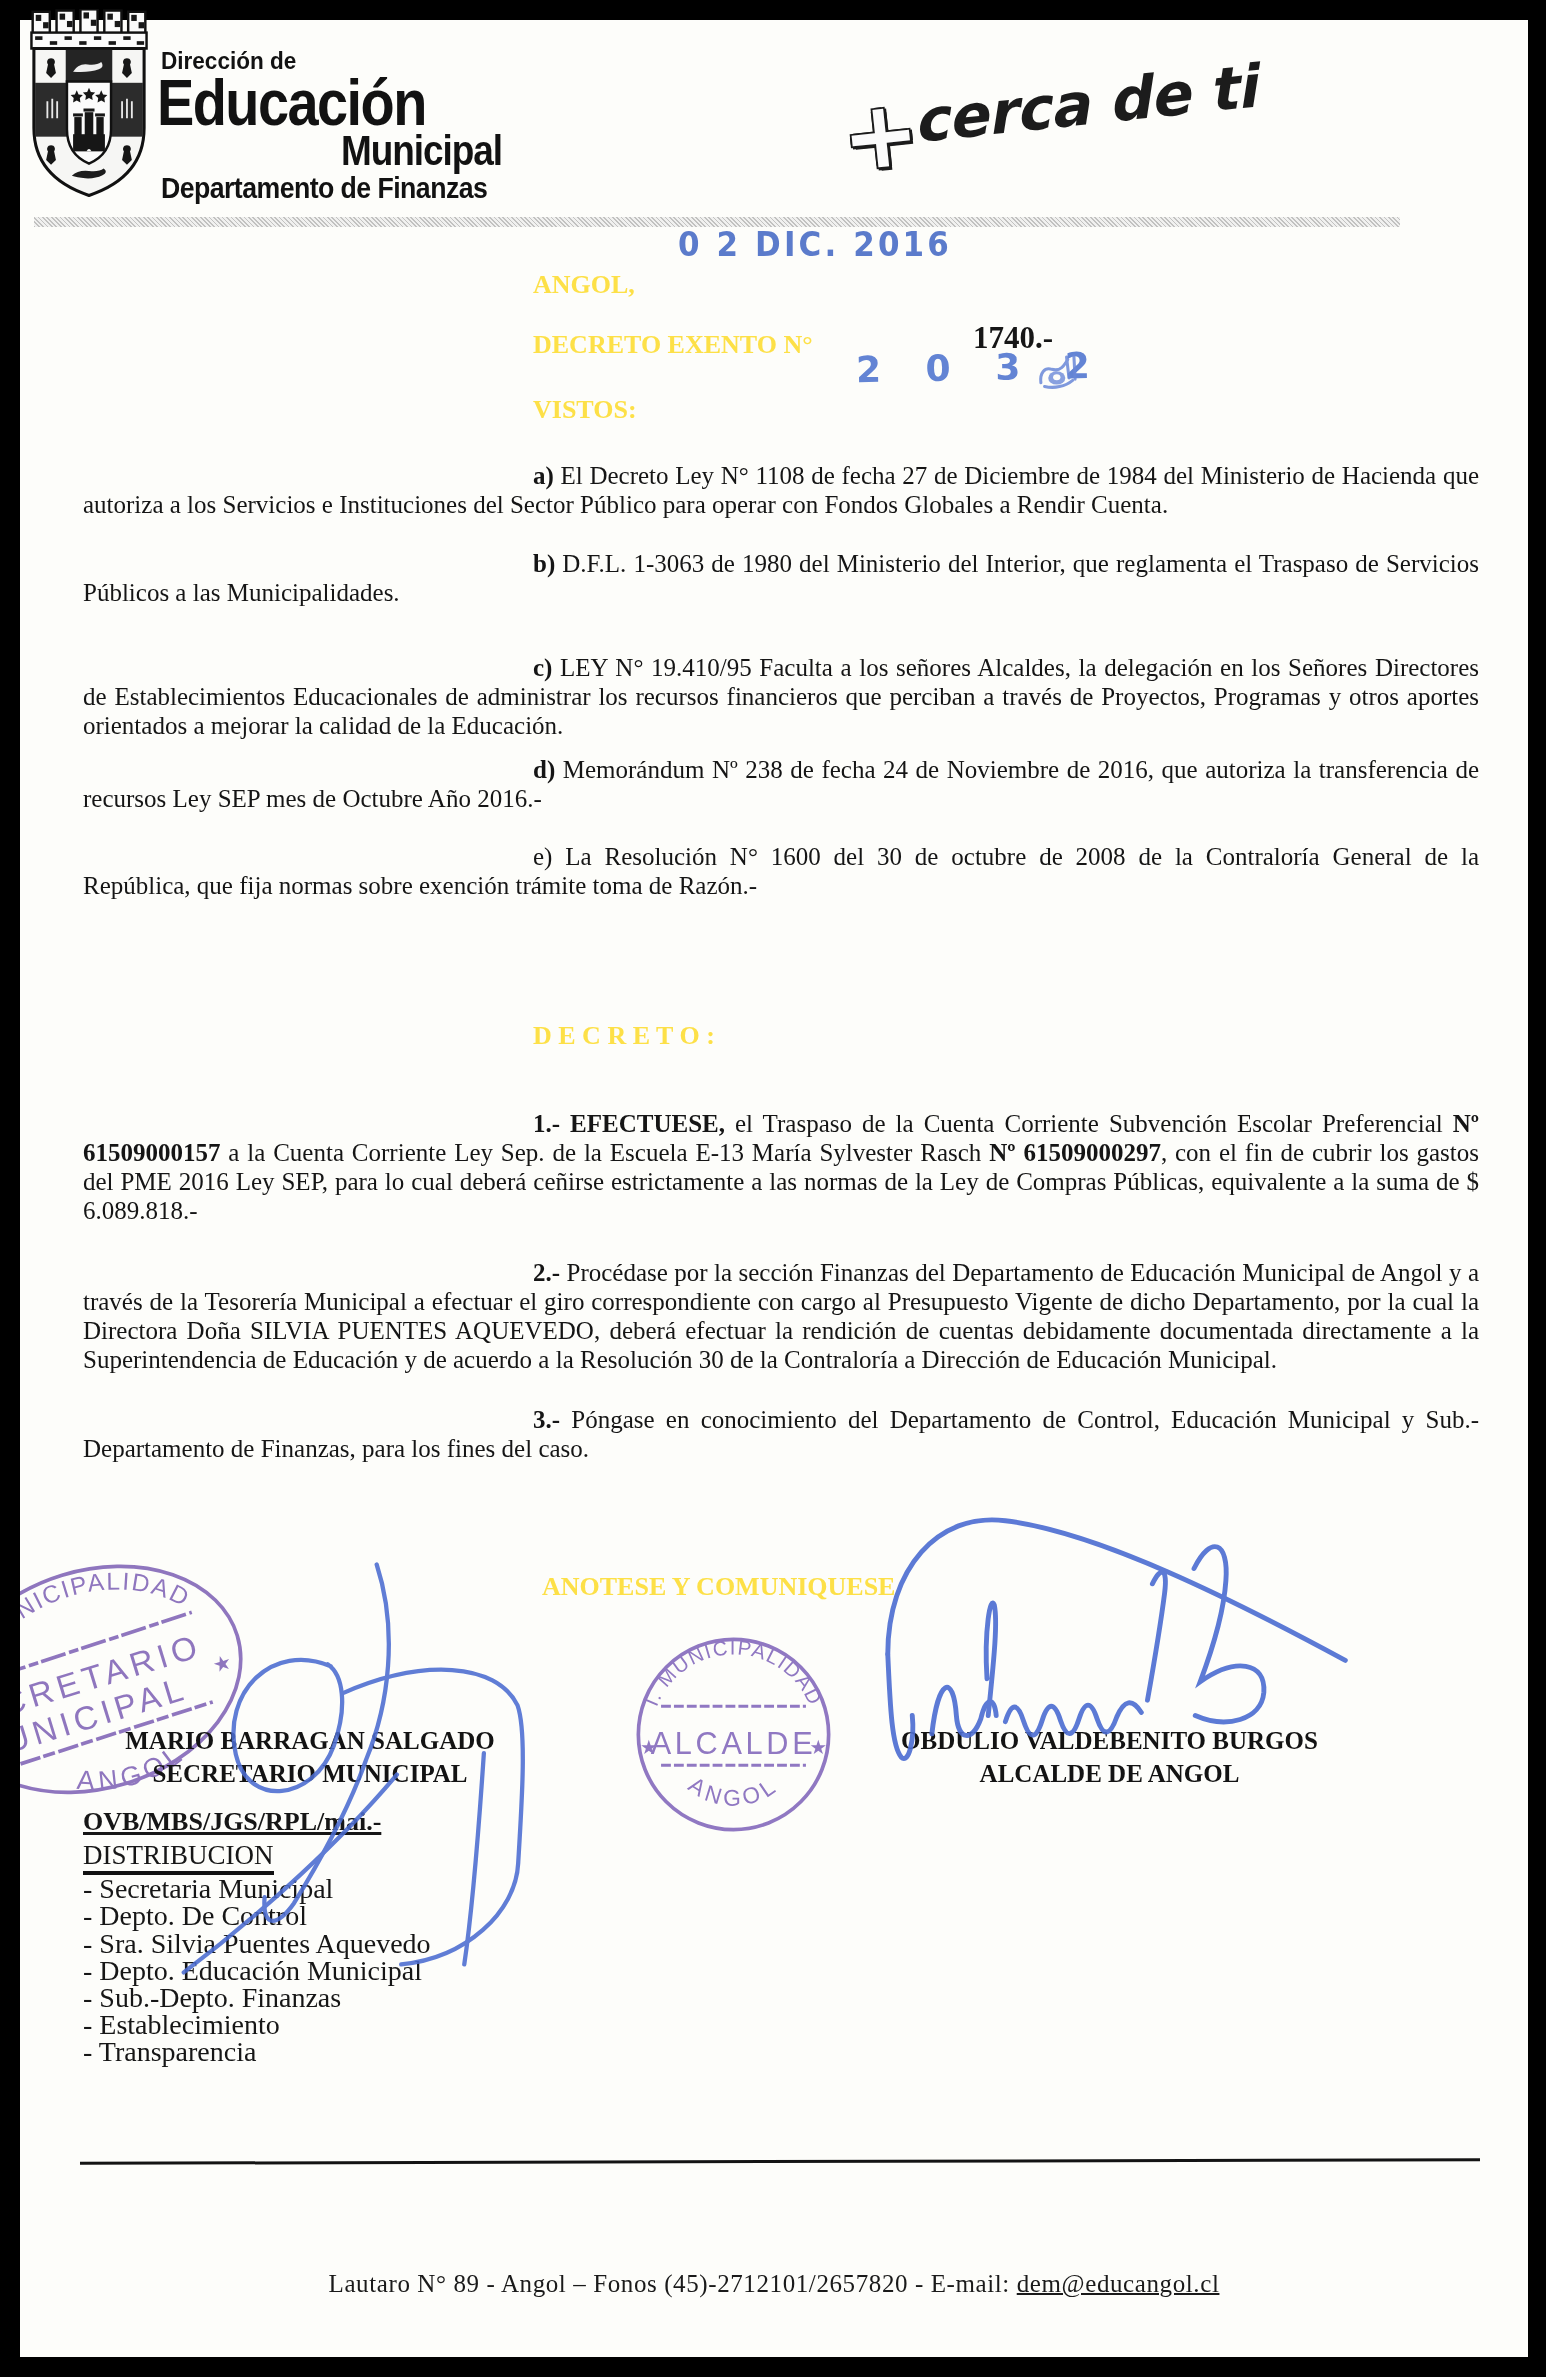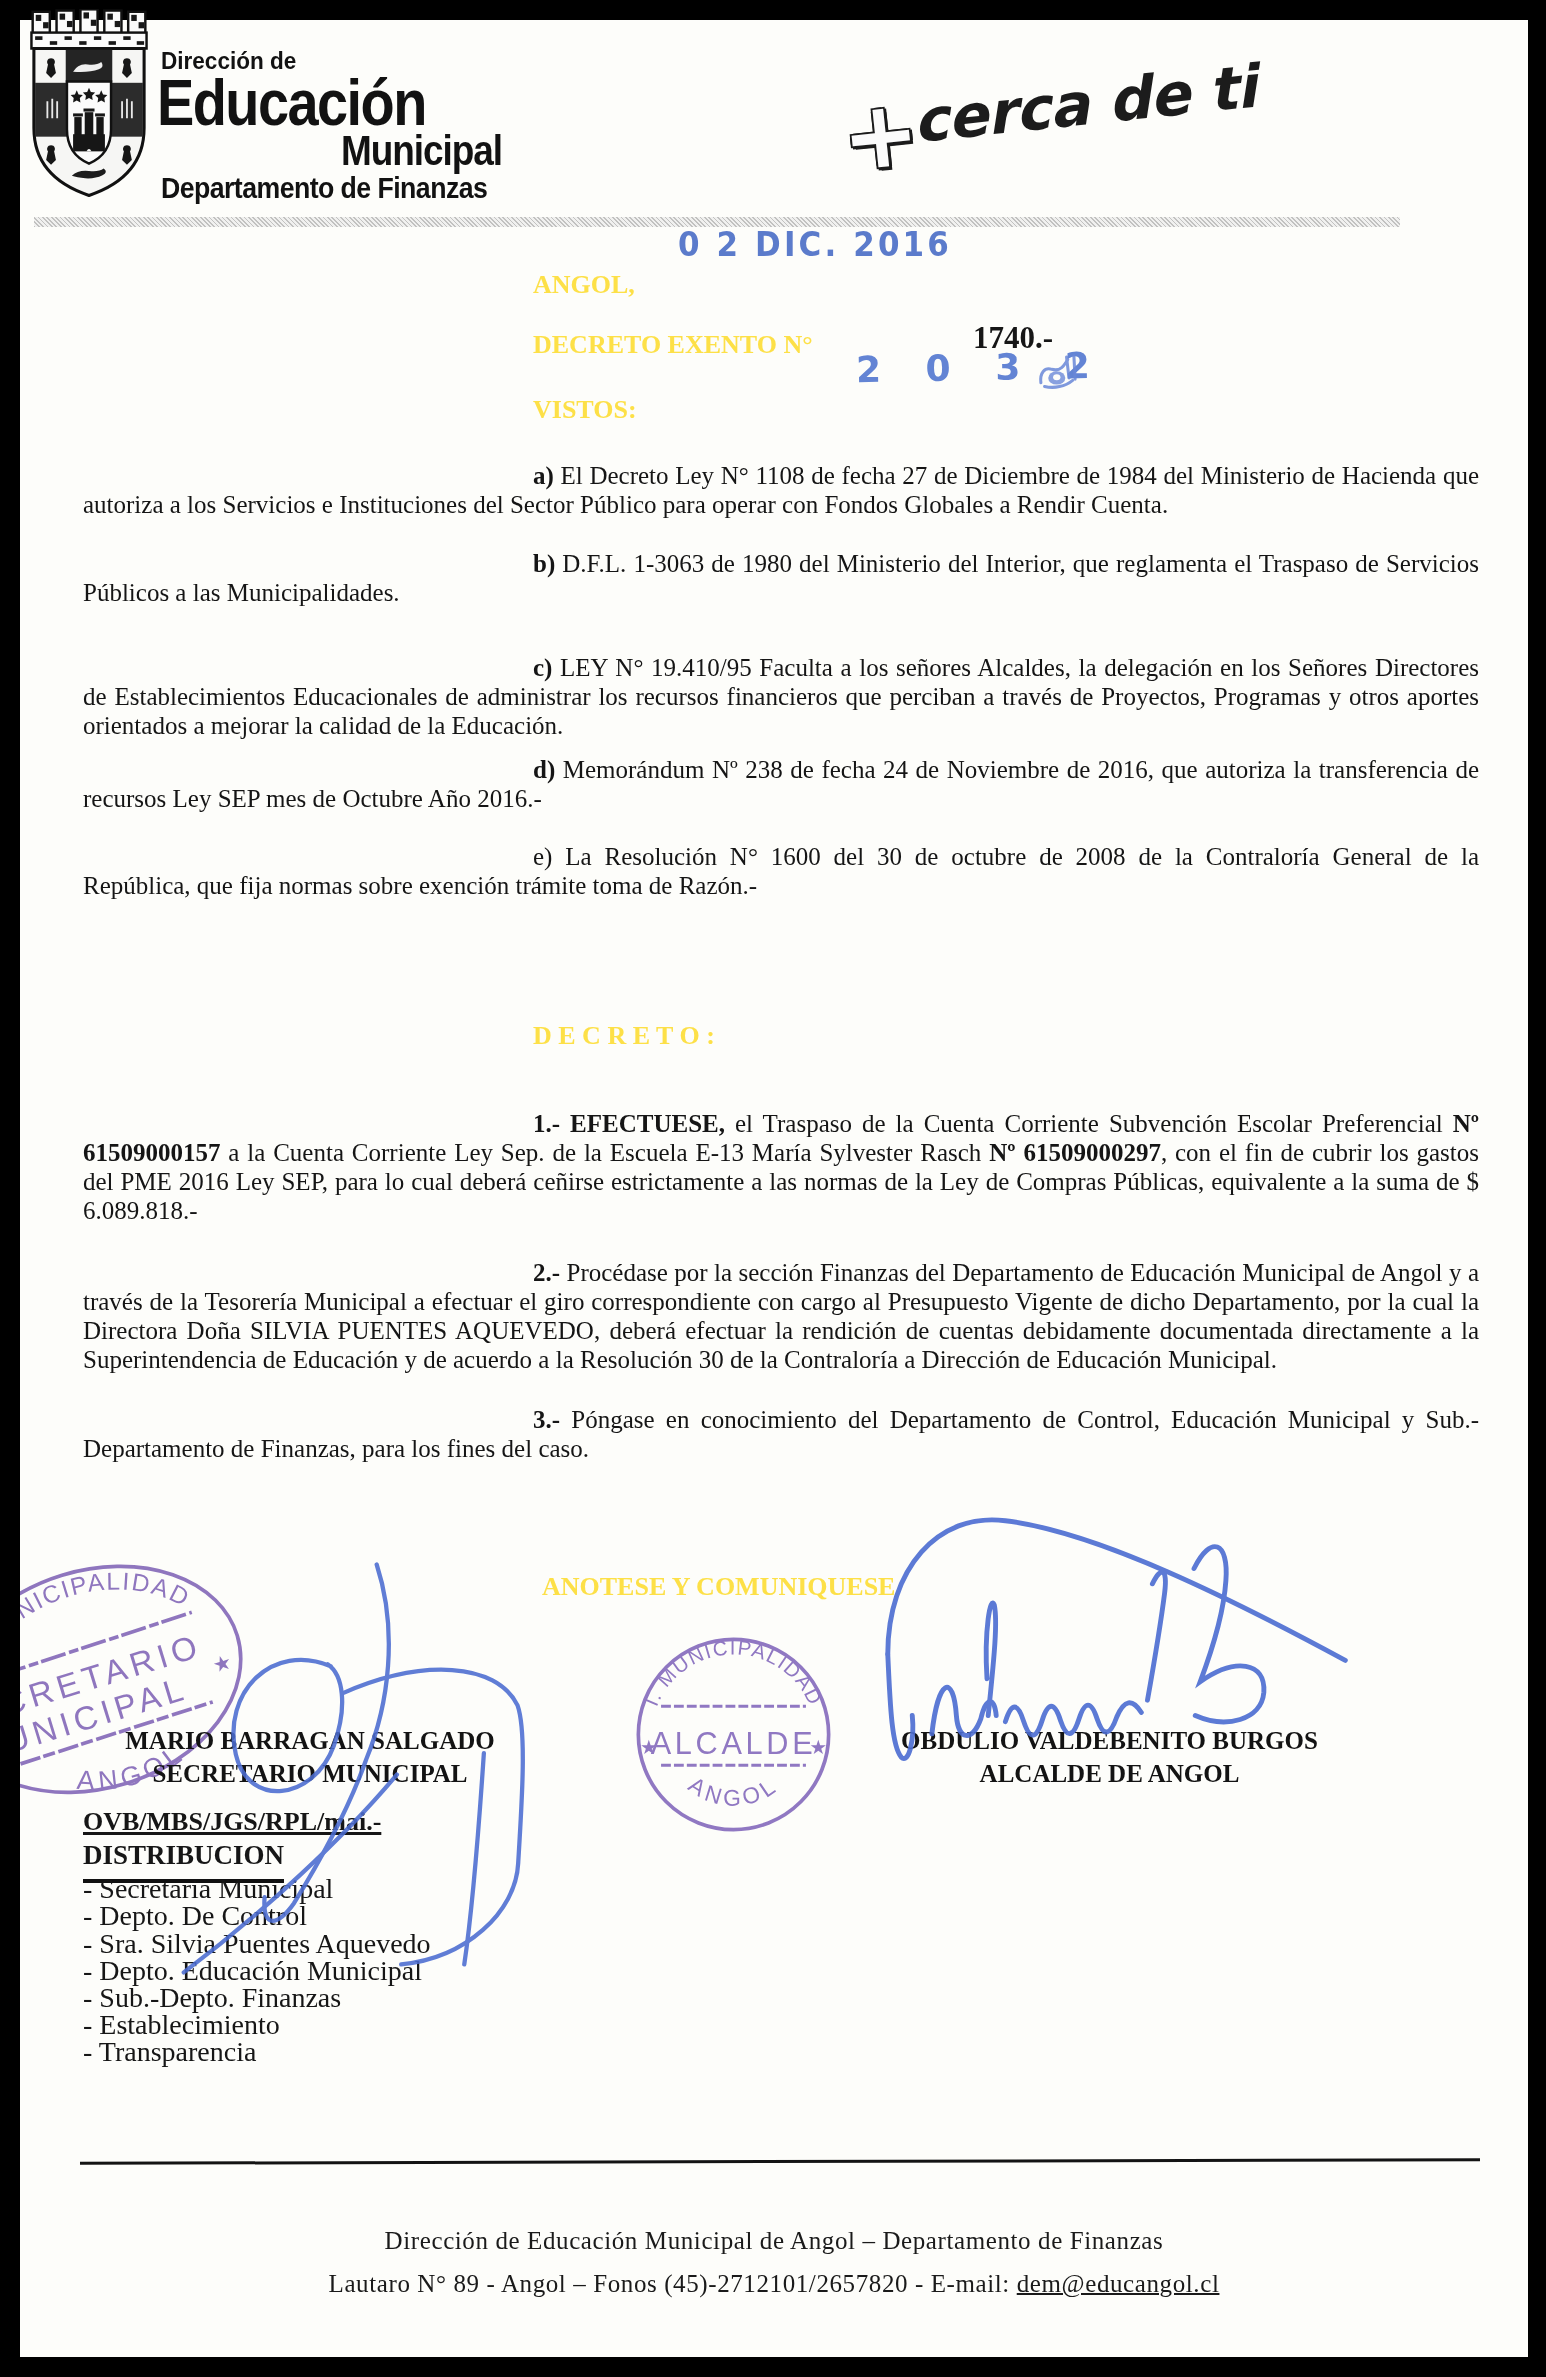--- a/index.html
+++ b/index.html
@@ -37,21 +37,21 @@
   .para{left:83px;width:1396px;font-size:25px;line-height:29px;text-align:justify;
         text-indent:450px;color:#151515;}
   .seg-b{font-weight:bold;}
   
   .sigblock{text-align:center;font-weight:bold;font-size:25px;white-space:nowrap;color:#131313;}
   #leftname{left:74px;top:1727px;width:472px;}
   #lefttitle{left:74px;top:1760px;width:472px;}
   #rightname{left:901px;top:1727px;width:417px;}
   #righttitle{left:901px;top:1760px;width:417px;}
   #ovb{left:83px;top:1807px;font-weight:bold;font-size:26px;text-decoration:underline;text-decoration-thickness:2.5px;}
-  #disthead{left:83px;top:1840px;font-weight:bold;font-size:27px;border-bottom:4.3px solid #111;padding-bottom:8px;}
+  #disthead{left:83px;top:1840px;font-weight:normal;font-size:27px;border-bottom:4.3px solid #111;padding-bottom:0;}
   .dist{left:83px;font-size:28px;white-space:nowrap;}
   
   #frule{left:80px;top:2160px;width:1400px;height:3.1px;background:#141414;transform:rotate(-.15deg);}
   .footer{left:20px;width:1508px;text-align:center;font-size:25px;letter-spacing:0.6px;color:#1a1a1a;white-space:nowrap;}
   #footer1{top:2227px;}
   #footer2{top:2270px;}
   #footer2 .em{text-decoration:underline;text-decoration-thickness:1.8px;}
   svg{overflow:hidden;}
   svg text{font-family:"Liberation Sans", sans-serif;}
 </style>
@@ -223,21 +223,20 @@
   <div class="abs" id="disthead">DISTRIBUCION</div>
   <div class="abs dist" style="top:1873px">- Secretaria Municipal</div>
   <div class="abs dist" style="top:1900px">- Depto. De Control</div>
   <div class="abs dist" style="top:1928px">- Sra. Silvia Puentes Aquevedo</div>
   <div class="abs dist" style="top:1955px">- Depto. Educación Municipal</div>
   <div class="abs dist" style="top:1982px">- Sub.-Depto. Finanzas</div>
   <div class="abs dist" style="top:2009px">- Establecimiento</div>
   <div class="abs dist" style="top:2036px">- Transparencia</div>
 
   <div class="abs" id="frule"></div>
-  <div class="abs footer" id="footer1">Dirección de Educación Municipal de Angol – Departamento de Finanzas</div>
   <div class="abs footer" id="footer2">
     <span>Lautaro  N°  89 - Angol – Fonos (45)-2712101/2657820 - E-mail: </span><span class="em">dem@educangol.cl</span>
   </div>
 
   <svg class="abs" style="left:153px;top:1502px" width="429" height="490" viewBox="0 0 700 800">
     <g stroke="#4b6cd1" stroke-width="7" fill="none" stroke-linecap="round" opacity=".88">
       <path d="M 365 102 C 400 210 385 330 348 420 C 320 500 270 590 230 655 C 205 690 178 700 182 645"></path>
       <path d="M 290 268 C 195 228 112 310 135 412 C 155 500 262 488 295 398 C 318 332 310 282 285 265"></path>
       <path d="M 310 312 C 440 255 560 262 595 332 C 610 375 602 490 596 590 C 592 670 510 745 405 755"></path>
       <path d="M 398 445 C 310 550 180 670 50 768"></path>

